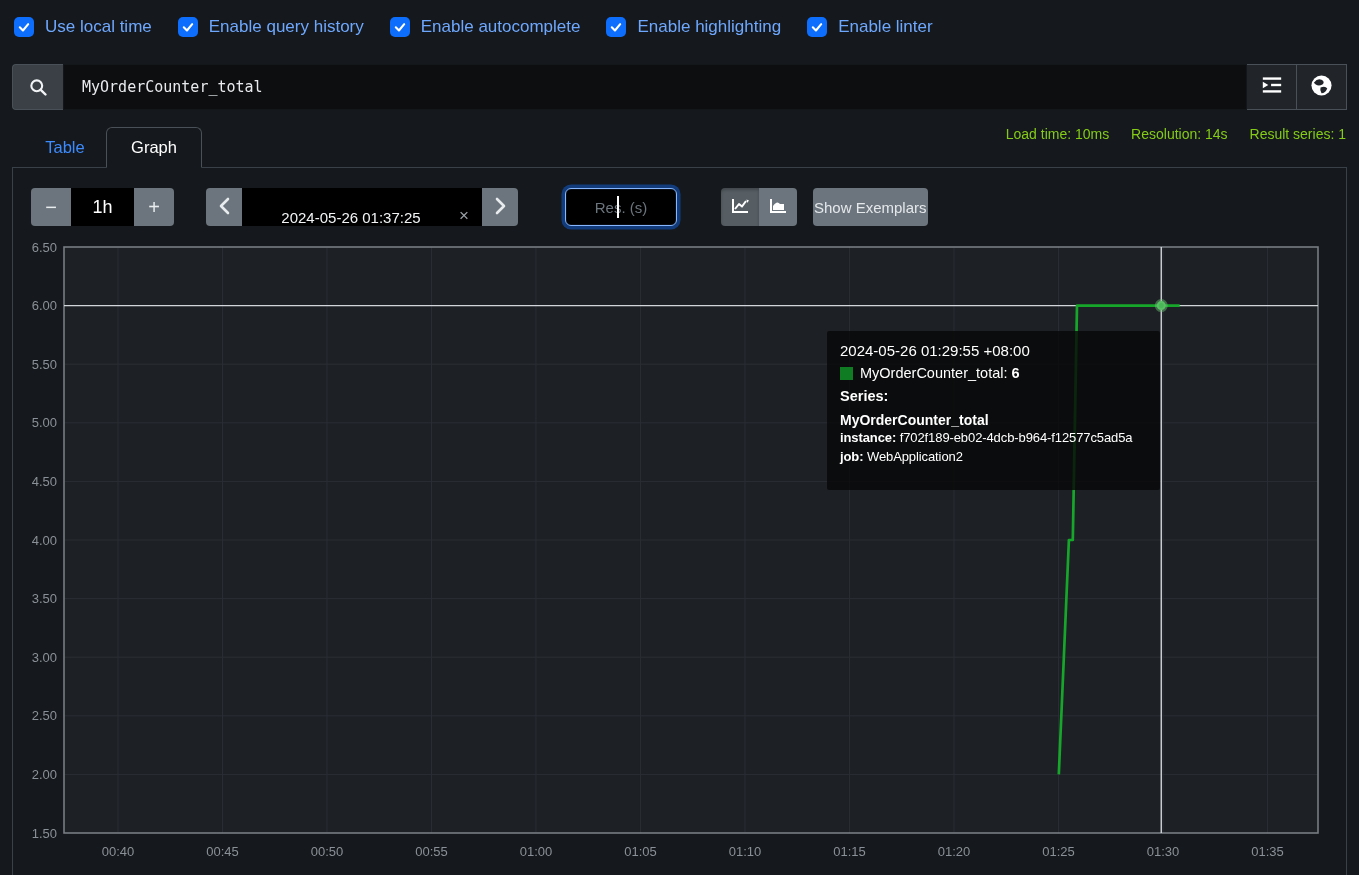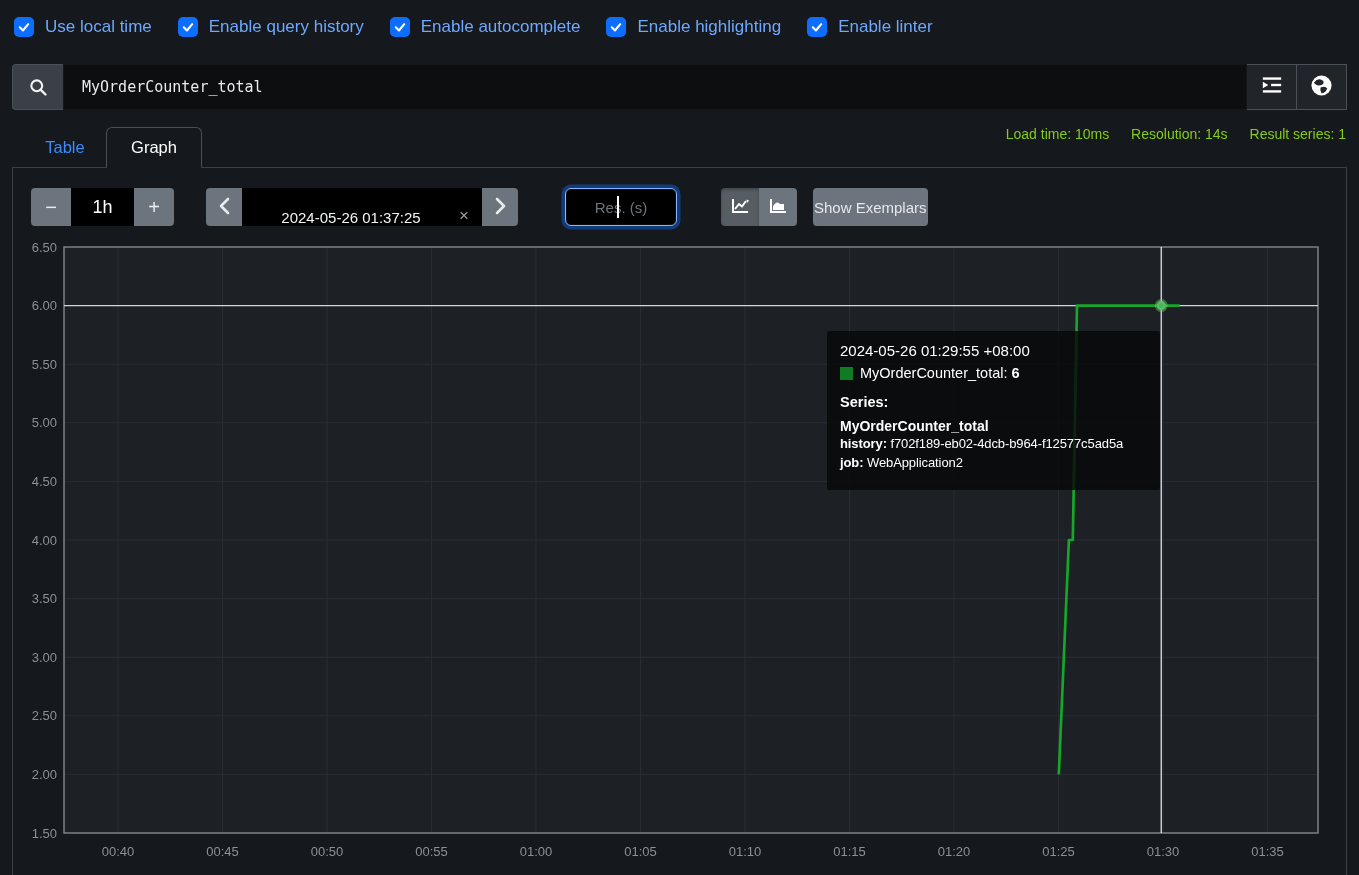--- a/index.html
+++ b/index.html
@@ -91,21 +91,21 @@
   .gtooltip {
     position:absolute; left:827px; top:331px; width:333px; height:159px;
     background:rgba(8,8,8,0.80); border-radius:2px; z-index:5;
     padding:11px 10px 10px 13px; color:#fff; white-space:nowrap; overflow:hidden;
   }
   .tt-time { font-size:15px; }
   .tt-series { margin-top:6px; display:flex; align-items:center; font-size:14.5px; }
   .tt-swatch { width:13px; height:13px; flex:none; margin-right:7px; }
   .tt-sname::after { content:": "; white-space:pre; }
   .tt-val { font-weight:bold; }
-  .tt-heading { margin-top:13px; font-weight:bold; font-size:14.5px; }
+  .tt-heading { margin-top:7px; font-weight:bold; font-size:14.5px; }
   .tt-mname { margin-top:8px; font-weight:bold; font-size:14px; }
   .tt-lbl { font-size:13px; line-height:19px; letter-spacing:-0.1px; }
   .tt-lbl .k { font-weight:bold; }
   .tt-lbl .k::after { content:": "; white-space:pre; }
 </style>
 </head>
 <body>
 
 <div class="opts">
   <div class="opt">
@@ -291,18 +291,18 @@
 <div class="gtooltip">
   <div class="tt-time">2024-05-26 01:29:55 +08:00</div>
   <div class="tt-series">
     <span class="tt-swatch" style="background: rgb(15, 124, 35);"></span>
     <span class="tt-sname">MyOrderCounter_total</span>
     <span class="tt-val">6</span>
   </div>
   <div class="tt-heading">Series:</div>
   <div class="tt-mname">MyOrderCounter_total</div>
   <div class="tt-lbl">
-    <span class="k">history</span><span>f702f189-eb02-4dcb-b964-f12577c5ad5a</span>
+    <span class="k">instance</span><span>f702f189-eb02-4dcb-b964-f12577c5ad5a</span>
   </div>
   <div class="tt-lbl">
     <span class="k">job</span><span>WebApplication2</span>
   </div>
 </div>
 
 </body></html>

